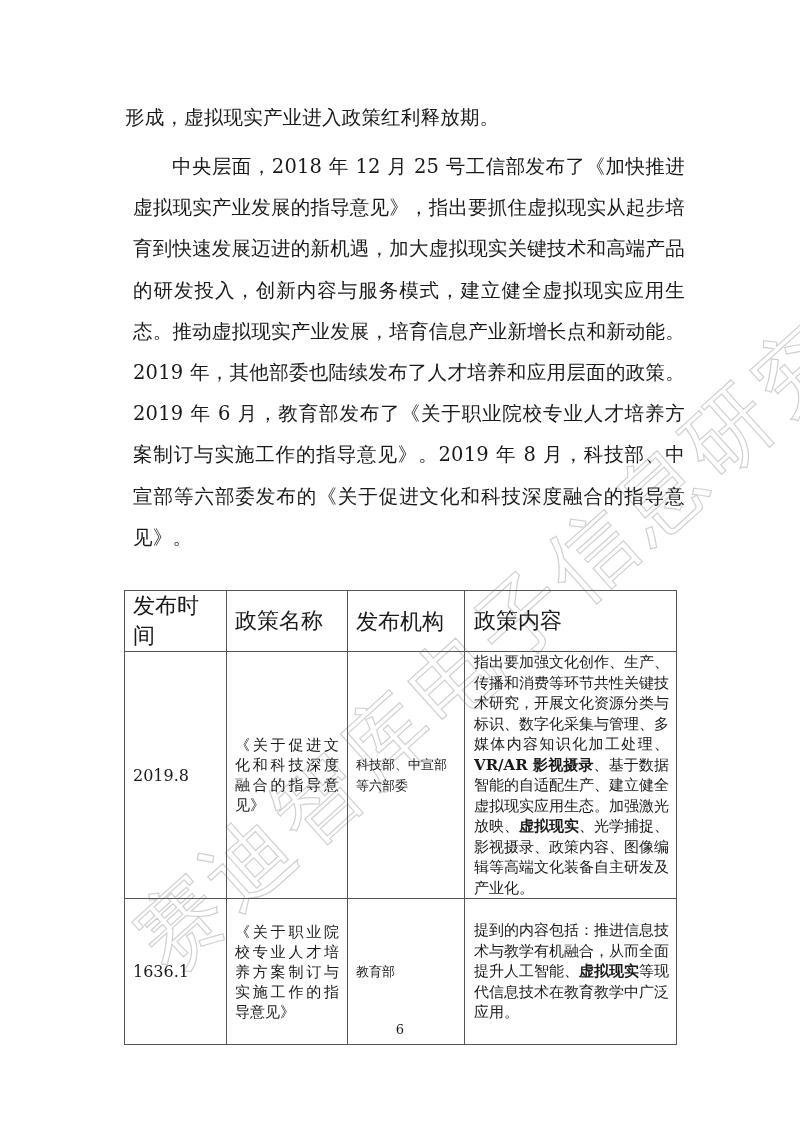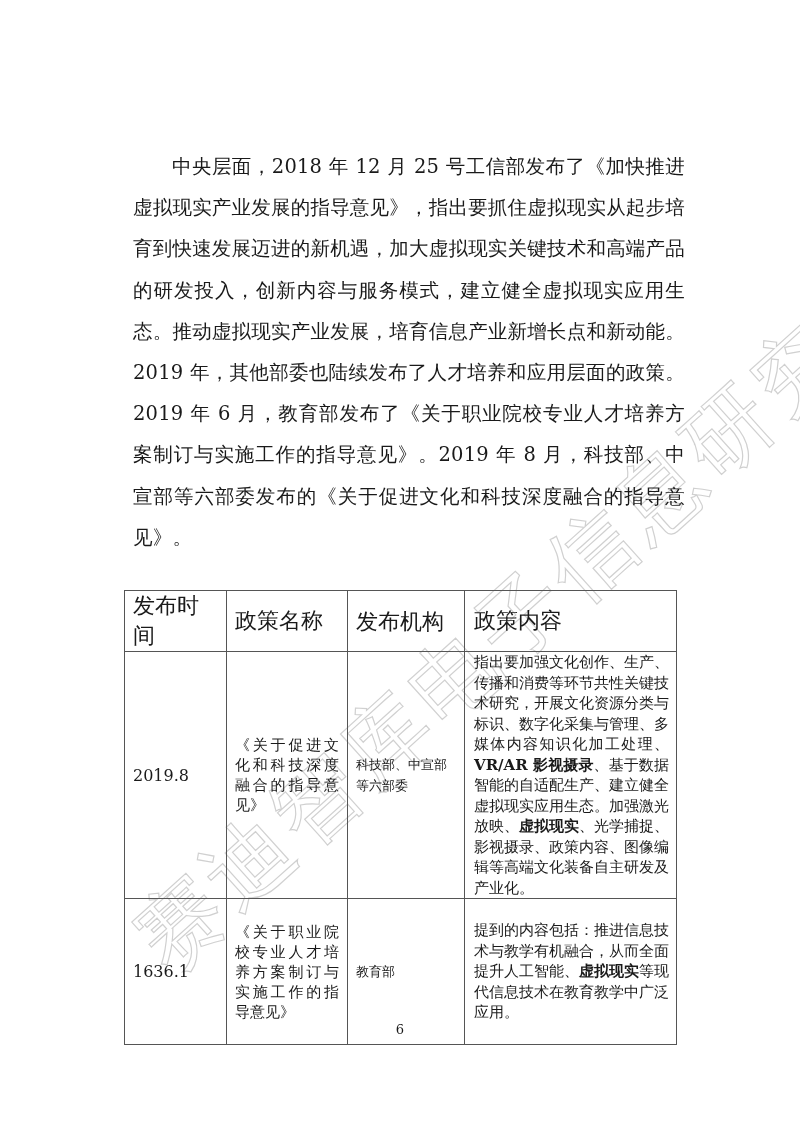--- a/index.html
+++ b/index.html
@@ -35,20 +35,21 @@
                transform-origin: left top; white-space: nowrap; pointer-events: none;
                font-family: "DejaVu Serif", serif; letter-spacing: 6px; top: 910px; }
 </style>
 </head>
 <body>
 
 <div class="page">
 
   <div class="watermark">赛迪智库电子信息研究所</div>
 
+  <p class="para p1" style="margin:0">形成，虚拟现实产业进入政策红利释放期。</p>
   <p class="para p2" style="margin:8px">中央层面，2018 年 12 月 25 号工信部发布了《加快推进虚拟现实产业发展的指导意见》，指出要抓住虚拟现实从起步培育到快速发展迈进的新机遇，加大虚拟现实关键技术和高端产品的研发投入，创新内容与服务模式，建立健全虚拟现实应用生态。推动虚拟现实产业发展，培育信息产业新增长点和新动能。2019 年，其他部委也陆续发布了人才培养和应用层面的政策。2019 年 6 月，教育部发布了《关于职业院校专业人才培养方案制订与实施工作的指导意见》。2019 年 8 月，科技部、中宣部等六部委发布的《关于促进文化和科技深度融合的指导意见》。</p>
 
 
   <table class="policy">
     <thead>
       <tr>
         <th class="c-date">发布时间</th>
         <th class="c-name">政策名称</th>
         <th class="c-org">发布机构</th>
         <th class="c-content">政策内容</th>

